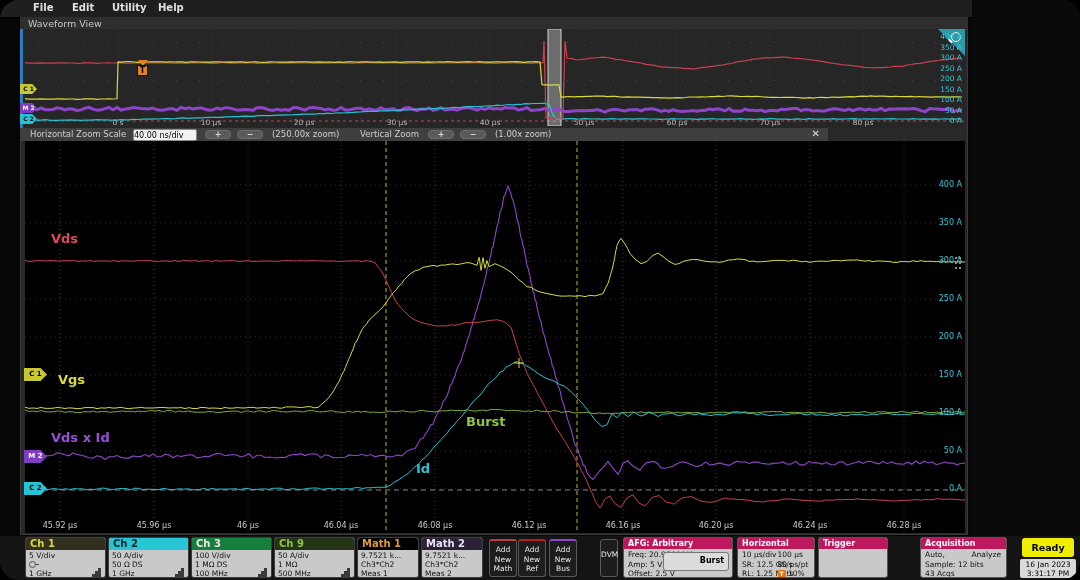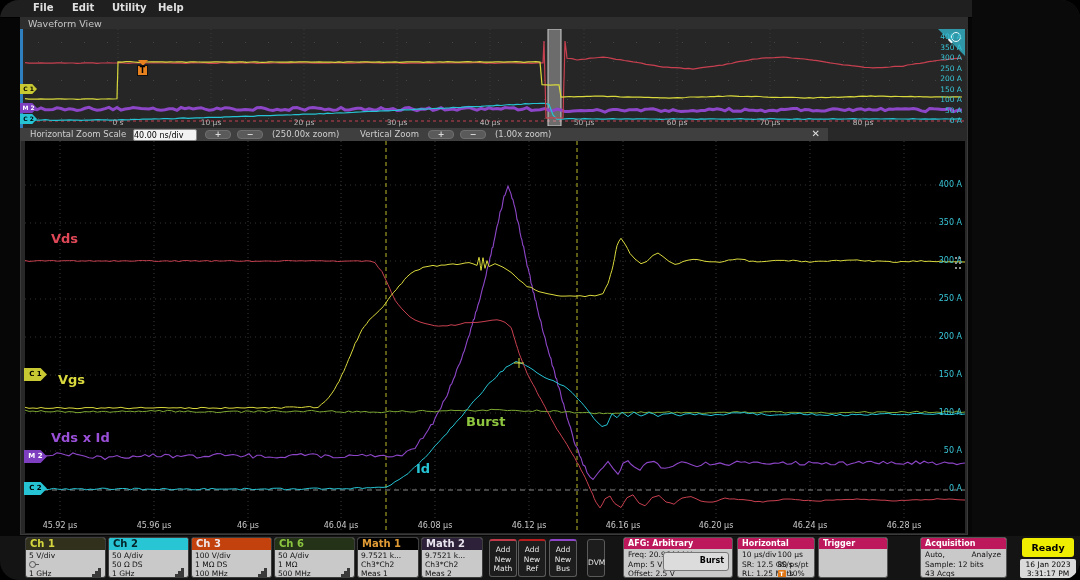--- a/index.html
+++ b/index.html
@@ -235,30 +235,30 @@
   <div class="chb" style="left:108px;width:81px">
     <div class="hd" style="background:#28c5d4;color:#032428">Ch 2</div>
     <div class="bd">
       <div>50 A/div</div>
       <div>50 Ω   DS</div>
       <div>1 GHz</div>
       <span class="stairs"></span>
     </div>
   </div>
   <div class="chb" style="left:191px;width:81px">
-    <div class="hd" style="background:#c2410c;color:#f0e6e8">Ch 3</div>
+    <div class="hd" style="background:#15803d;color:#f0e6e8">Ch 3</div>
     <div class="bd">
       <div>100 V/div</div>
       <div>1 MΩ   DS</div>
       <div>100 MHz</div>
       <span class="stairs"></span>
     </div>
   </div>
   <div class="chb" style="left:274px;width:81px">
-    <div class="hd" style="background:#243318;color:#8cc63f">Ch 6</div>
+    <div class="hd" style="background:#243318;color:#8cc63f">Ch 9</div>
     <div class="bd">
       <div>50 A/div</div>
       <div>1 MΩ</div>
       <div>500 MHz</div>
       <span class="stairs"></span>
     </div>
   </div>
   <div class="chb" style="left:357px;width:62px">
     <div class="hd" style="background:#000000;color:#e09a35">Math 1</div>
     <div class="bd">
@@ -272,21 +272,21 @@
     <div class="bd">
       <div>9.7521 k...</div>
       <div>Ch3*Ch2</div>
       <div>Meas 2</div>
     </div>
   </div>
 
   <div class="addbtn" style="left:489px;border-top:2px solid #c03a4a">Add New Math</div>
   <div class="addbtn" style="left:518px;border-top:2px solid #b91c1c">Add New Ref</div>
   <div class="addbtn" style="left:549px;border-top:2px solid #8d46c8">Add New Bus</div>
-  <div class="addbtn" style="left:587px;width:18px;line-height:30px;padding-top:8px">DVM</div>
+  <div class="addbtn" style="left:600px;width:18px;line-height:30px;padding-top:0">DVM</div>
 
   <div class="pan" style="left:623px;width:110px">
     <div class="hd">AFG: Arbitrary</div>
     <div class="bd">
       <div>Freq: 20.9644 kHz</div>
       <div>Amp: 5 Vpp</div>
       <div>Offset: 2.5 V</div>
     </div>
     <div id="burst">Burst</div>
   </div>

